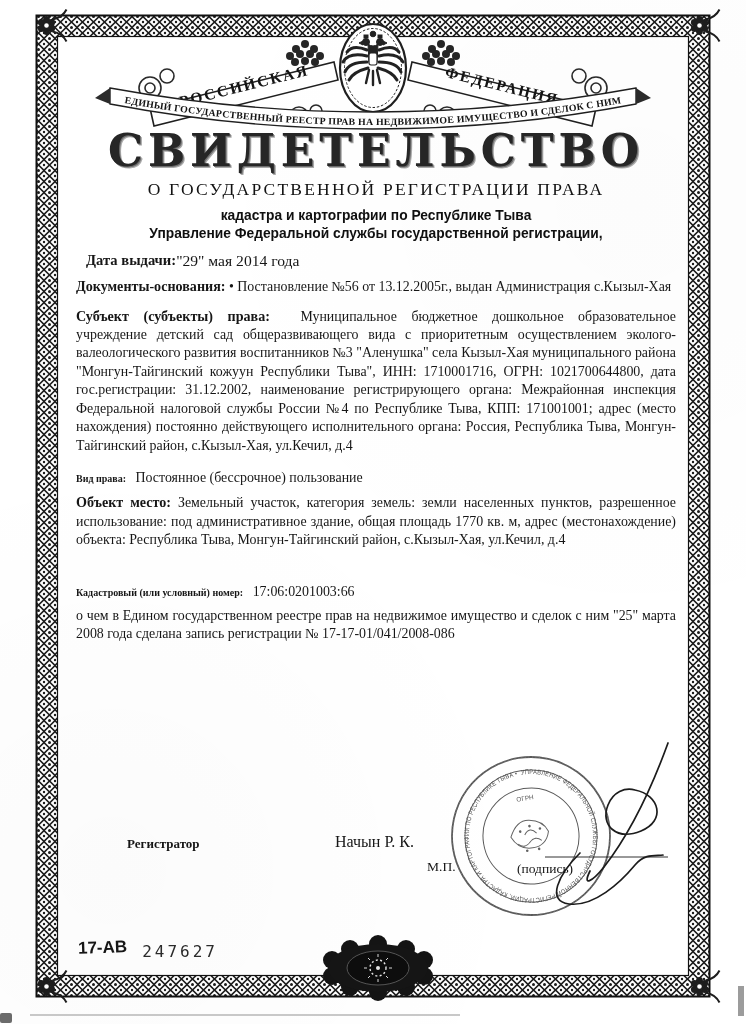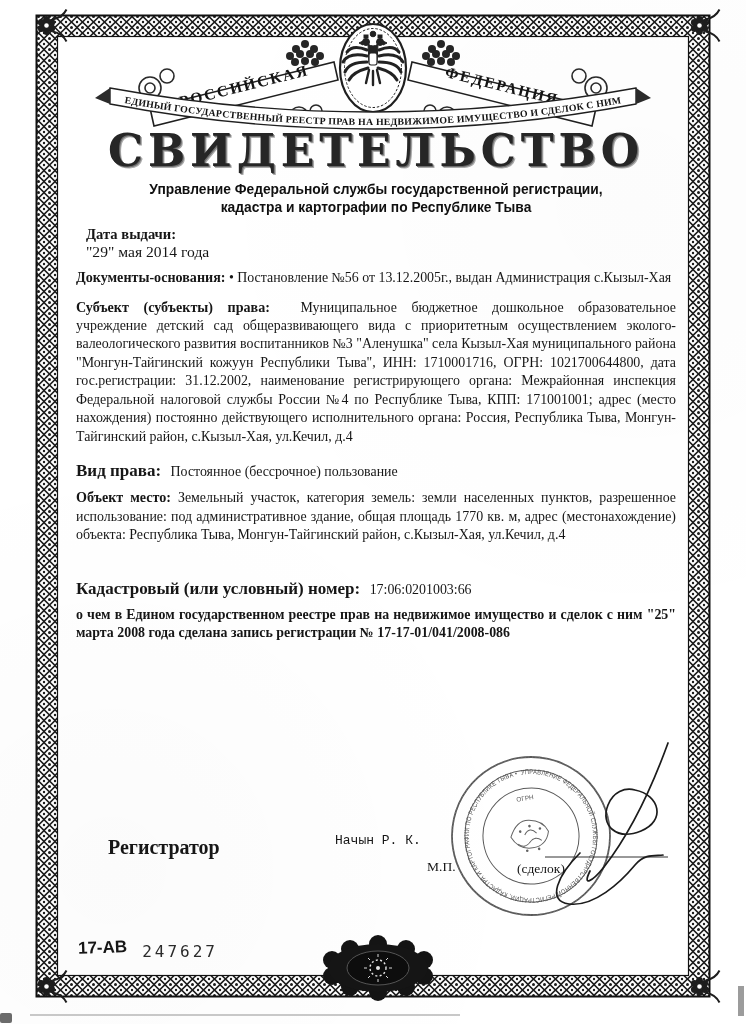--- a/index.html
+++ b/index.html
@@ -9,34 +9,34 @@
                          radial-gradient(circle at 85% 20%, rgba(0,0,0,0.012), transparent 45%);}
   .border-svg{position:absolute;left:0;top:0;width:746px;height:1024px;}
   .header-svg{position:absolute;left:0;top:12px;width:746px;height:136px;}
   .body-text{position:absolute;left:76px;width:600px;top:128px;}
   .title{text-align:center;font-family:"DejaVu Serif",serif;font-weight:bold;font-size:44px;
          letter-spacing:5px;color:#262626;text-shadow:1px 1px 0 #6e6e6e,2px 2px 0 #ababab;line-height:1.05;}
   .subtitle{text-align:center;font-size:17.5px;letter-spacing:2.2px;margin-top:5px;color:#121212;}
   .authority{text-align:center;font-family:"Liberation Sans",sans-serif;font-weight:bold;
              font-size:13.8px;line-height:1.3;margin-top:7px;color:#101010;}
   .dup-note{text-align:center;font-size:14.6px;margin-top:4px;}
-  .row-date{display:flex;justify-content:flex-start;margin-top:9px;padding-left:10px;flex-direction:column;}
+  .row-date{display:flex;justify-content:flex-start;margin-top:9px;padding-left:10px;}
   .row-date .lbl{font-weight:bold;font-size:14.6px;}
   .row-date .val{font-size:15.6px;}
   .para{font-size:13.9px;line-height:1.33;text-align:justify;margin-top:7px;}
   .para b{font-size:14.1px;}
   .para.subject{margin-top:10px;}
   .para.subject b{margin-right:16px;}
   .line-field{margin-top:15px;font-size:13.9px;}
-  .line-field b{font-size:17px;margin-right:6px;}
+  .line-field b{font-size:10px;margin-right:6px;}
   .cadastral{margin-top:34px;}
   .restrictions{margin-top:10px;}
-  .record{margin-top:7px;font-weight:bold;}
-  .registrar{position:absolute;left:108px;top:836px;font-weight:bold;font-size:20px;}
-  .registrar-name{position:absolute;left:335px;top:833px;font-size:13px;font-family:Liberation Mono, monospace;}
+  .record{margin-top:7px;}
+  .registrar{position:absolute;left:127px;top:836px;font-weight:bold;font-size:13px;}
+  .registrar-name{position:absolute;left:335px;top:833px;font-size:16px;}
   .seal{position:absolute;left:448px;top:752px;width:166px;height:168px;opacity:.92;transform:rotate(-9deg);}
   .mp{position:absolute;left:427px;top:859px;font-size:13.5px;}
   .sig-caption{position:absolute;left:517px;top:861px;font-size:13.5px;}
   .signature-svg{position:absolute;left:430px;top:735px;width:270px;height:200px;}
   .serial{position:absolute;left:78px;top:938px;display:flex;align-items:baseline;gap:15px;}
   .serial .series{font-family:"Liberation Sans",sans-serif;font-weight:bold;font-size:17px;transform:rotate(-2deg);}
   .serial .number{font-family:"DejaVu Sans Mono",monospace;font-size:16px;letter-spacing:3px;color:#2b2b2b;position:relative;top:4px;}
   .scan-line{position:absolute;left:30px;top:1014px;width:430px;height:2px;background:#c8c8c8;}
   .smudge-bl{position:absolute;left:0;top:1013px;width:12px;height:10px;background:#3a3a3a;opacity:.75;border-radius:2px;}
   .smudge-br{position:absolute;right:2px;top:986px;width:6px;height:30px;background:#4a4a4a;opacity:.55;}
@@ -186,23 +186,24 @@
       <path d="M636,76 L651,86 L636,92 Z" fill="#2b2b2b"></path>
       <path id="bannerPath" d="M118,90 Q373,136 628,90" fill="none"></path>
       <text font-family="Liberation Serif, serif" font-weight="bold" font-size="9.6" letter-spacing="0.2" fill="#141414">
         <textPath href="#bannerPath" startOffset="50%" text-anchor="middle" textLength="500" lengthAdjust="spacingAndGlyphs">ЕДИНЫЙ ГОСУДАРСТВЕННЫЙ РЕЕСТР ПРАВ НА НЕДВИЖИМОЕ ИМУЩЕСТВО И СДЕЛОК С НИМ</textPath>
       </text>
     </g>
   </svg>
 
   <div class="body-text">
     <div class="title">СВИДЕТЕЛЬСТВО</div>
+    <div class="subtitle">О ГОСУДАРСТВЕННОЙ РЕГИСТРАЦИИ ПРАВА</div>
     <div class="authority">
+      <div>кадастра и картографии по Республике Тыва</div>
       <div>Управление Федеральной службы государственной регистрации,</div>
-      <div>кадастра и картографии по Республике Тыва</div>
     </div>
 
     <div class="row-date">
       <span class="lbl">Дата выдачи:</span>
       <span class="val">"29" мая 2014 года</span>
     </div>
 
     <div class="para">
       <b>Документы-основания:</b>
       <span>• Постановление №56 от 13.12.2005г., выдан Администрация с.Кызыл-Хая</span>
@@ -262,21 +263,21 @@
   <svg class="signature-svg" viewBox="0 0 270 200">
     <path d="M115,122 L238,122" stroke="#333" stroke-width="1" fill="none"></path>
     <g stroke="#1c1c1c" stroke-width="1.7" fill="none" stroke-linecap="round">
       <path d="M238,8 C222,52 202,96 174,132 C162,147 152,152 160,136"></path>
       <path d="M205,55 C230,60 236,86 211,96 C186,106 170,90 178,70 C183,57 195,52 205,55"></path>
       <path d="M150,118 C128,140 116,166 139,169 C164,172 190,148 205,130 C215,118 226,121 233,120"></path>
     </g>
   </svg>
 
   <div class="mp">М.П.</div>
-  <div class="sig-caption">(сделок)</div>
+  <div class="sig-caption">(подпись)</div>
 
   <div class="serial">
     <span class="series">17-АВ</span>
     <span class="number">247627</span>
   </div>
 
   <div class="scan-line"></div>
   <div class="smudge-bl"></div>
   <div class="smudge-br"></div>
 </div>

